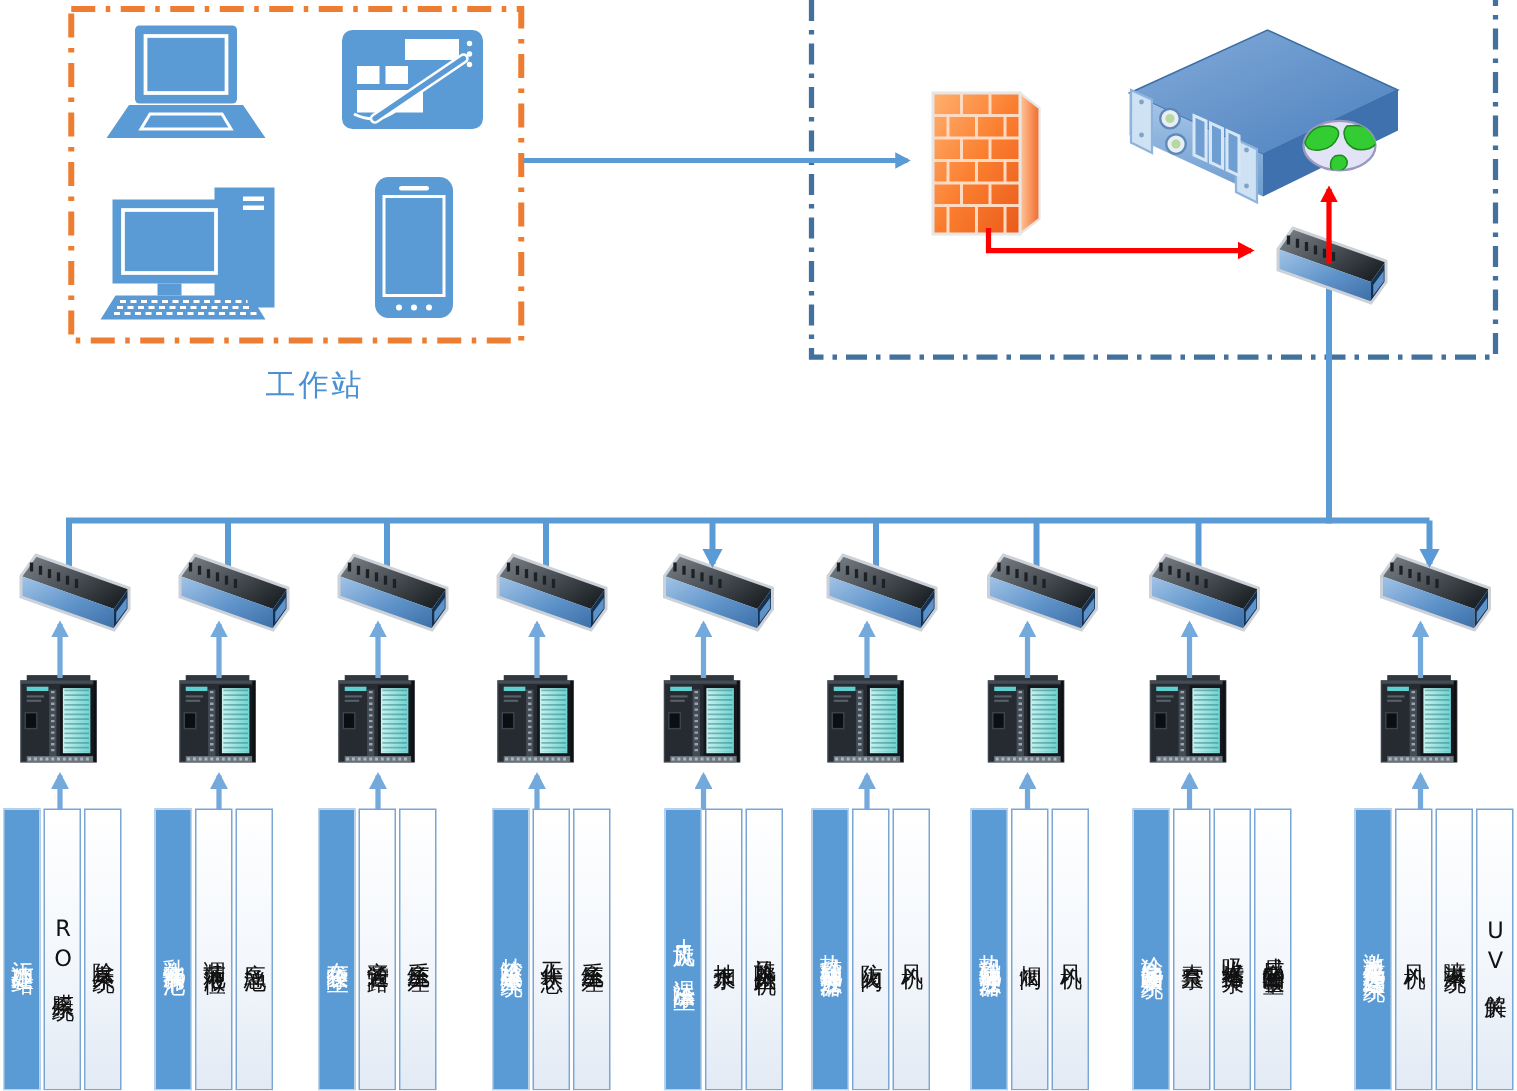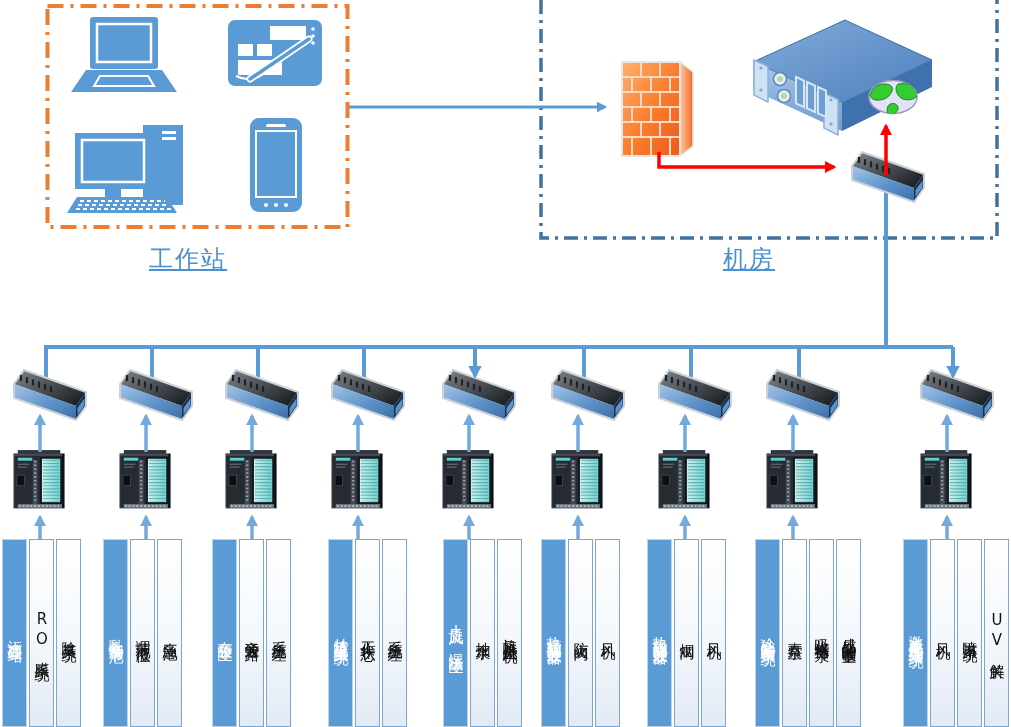--- a/index.html
+++ b/index.html
@@ -1,20 +1,20 @@
 <!DOCTYPE html>
 <html><head>
 <meta charset="utf-8">
 <style>
   html,body{margin:0;padding:0;background:#fff;}
   #canvas{position:relative;width:1011px;height:727px;background:#fff;overflow:hidden;
           font-family:"DejaVu Sans",sans-serif;}
   #diagram-svg{position:absolute;left:0;top:0;}
-  .zone-label{position:absolute;top:243px;width:110px;text-align:center;
-              font-size:24px;letter-spacing:2px;color:#4A90D2;text-decoration:underline;}
+  .zone-label{position:absolute;top:243px;width:110px;text-align:right;
+              font-size:20px;letter-spacing:2px;color:#4A90D2;}
   .grp{position:absolute;top:539px;bottom:0;display:flex;gap:2px;}
   .vcol{width:25px;box-sizing:border-box;
         background:linear-gradient(to bottom,#ffffff,#f3f7fc 55%,#e2eaf4);
         border:1px solid #7aa6d6;
         color:#111;font-size:15px;letter-spacing:2px;
         writing-mode:vertical-rl;text-orientation:upright;
         display:flex;align-items:center;justify-content:center;}
   .vcol.blue{background:#5B9BD5;border:1px solid #bcd4ea;color:#fff;}
 </style>
 </head>
@@ -260,21 +260,20 @@
     <line x1="358" y1="540" x2="358" y2="517" marker-end="url(#ml)"></line>
     <line x1="469" y1="540" x2="469" y2="517" marker-end="url(#ml)"></line>
     <line x1="578" y1="540" x2="578" y2="517" marker-end="url(#ml)"></line>
     <line x1="685" y1="540" x2="685" y2="517" marker-end="url(#ml)"></line>
     <line x1="793" y1="540" x2="793" y2="517" marker-end="url(#ml)"></line>
     <line x1="947" y1="540" x2="947" y2="517" marker-end="url(#ml)"></line>
   </g>
 </svg>
 
 <div class="zone-label" style="left:133px">工作站</div>
-<div class="zone-label" style="left:694px">机房</div>
 
 <div class="grp" style="left:2px">
   <div class="vcol blue">污水处理站</div>
   <div class="vcol">RO膜系统</div>
   <div class="vcol">除臭系统</div>
 </div>
 <div class="grp" style="left:103px">
   <div class="vcol blue">乳化液调节池</div>
   <div class="vcol">调节池液位</div>
   <div class="vcol">应急池</div>

